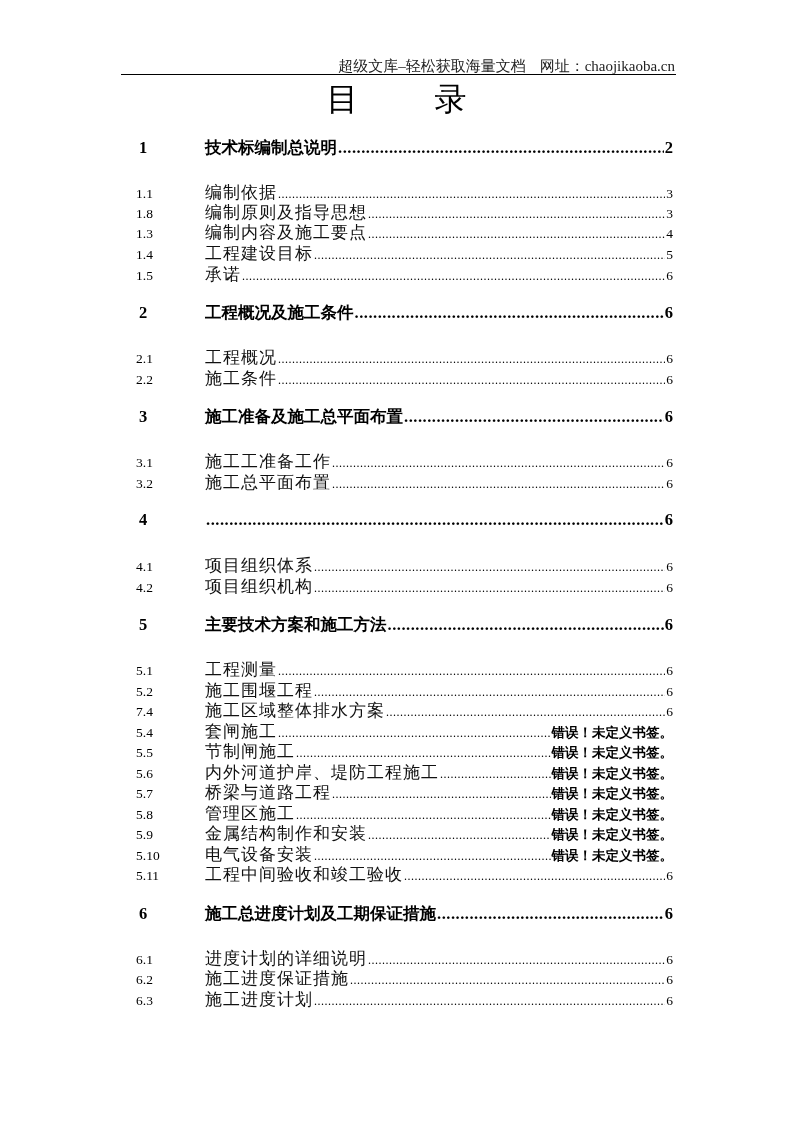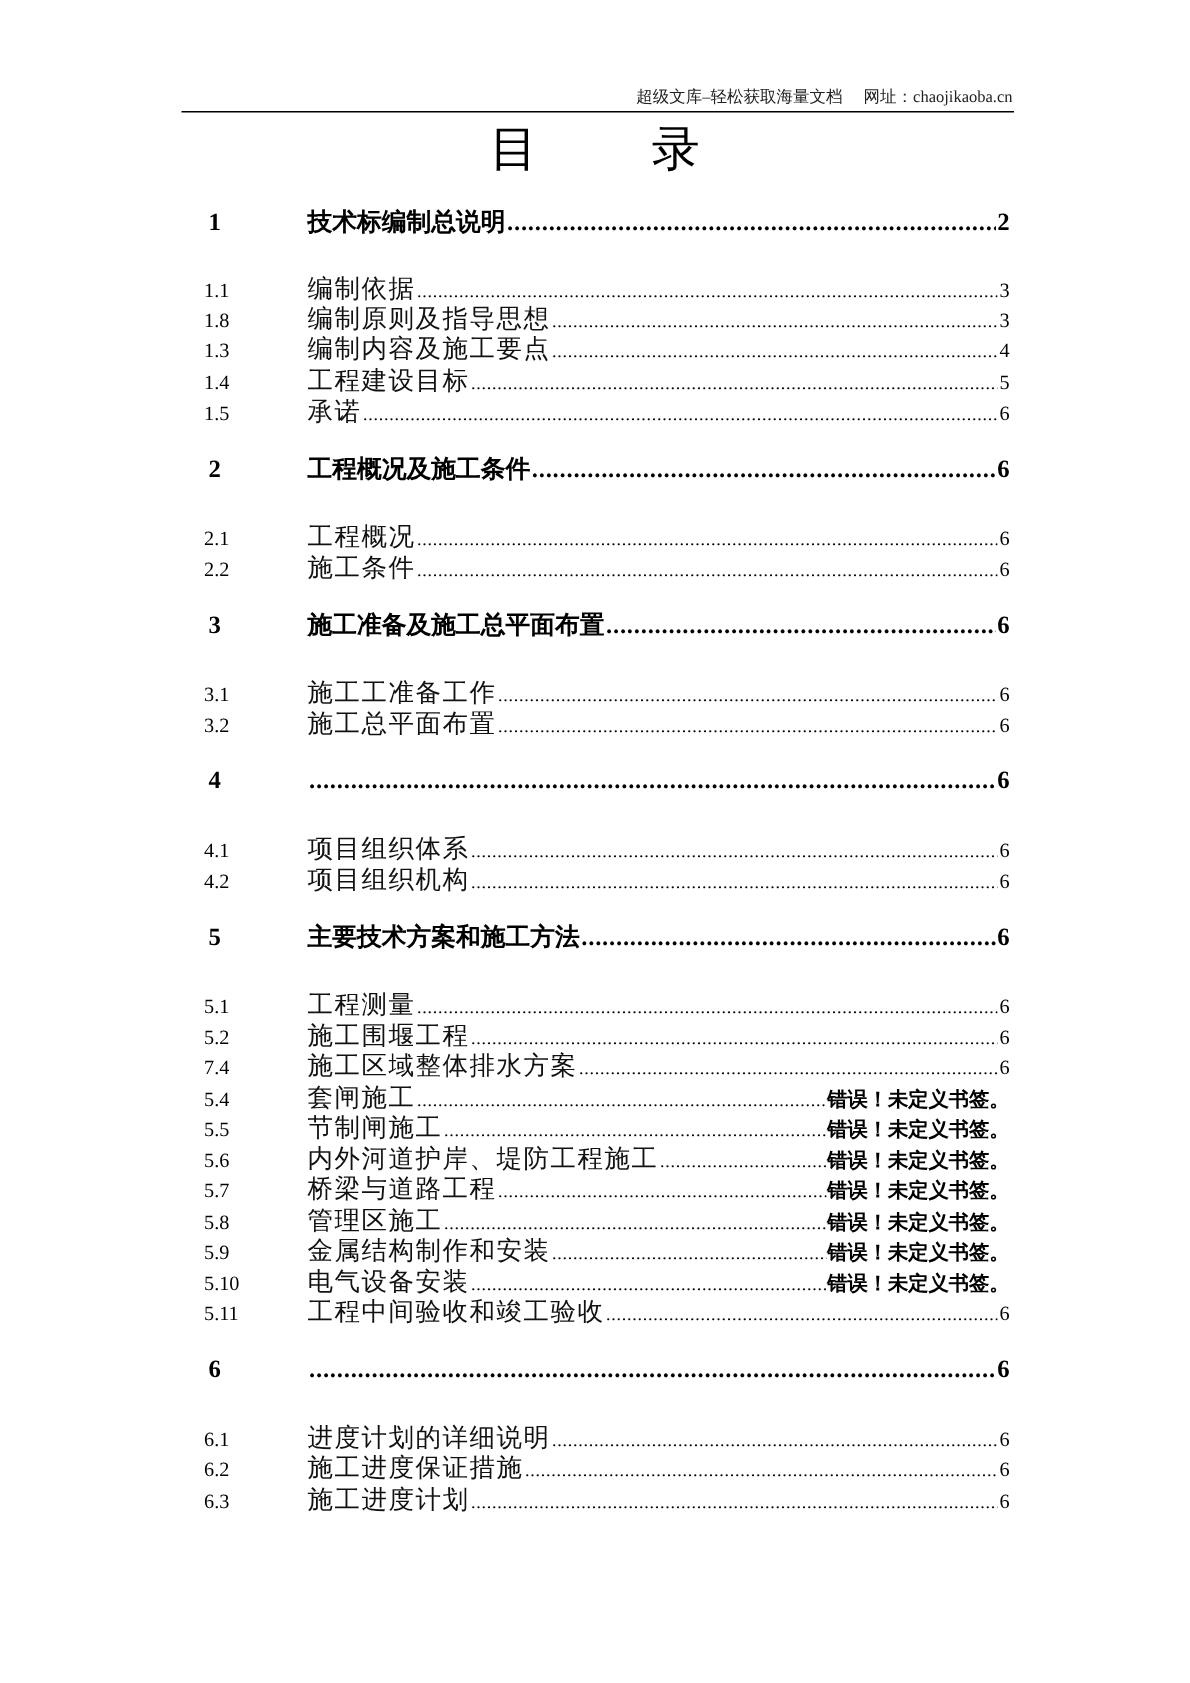--- a/index.html
+++ b/index.html
@@ -1,19 +1,19 @@
 <!DOCTYPE html>
 <html><head>
   <meta charset="utf-8">
   <style>
     html, body { margin: 0; padding: 0; background: #ffffff; }
     body { width: 793px; height: 1122px; position: relative; overflow: hidden;
            font-family: "DejaVu Serif", "Liberation Serif", serif; color: #000; }
     .page { position: absolute; left: 0; top: 0; width: 793px; height: 1122px; }
-    .header-text { position: absolute; top: 57px; right: 118px; font-size: 11px; color: #222;
+    .header-text { position: absolute; top: 57px; right: 118px; font-size: 15px; color: #222;
                    font-family: "Liberation Serif", "DejaVu Serif", serif; white-space: nowrap; }
     .header-text .gap { display: inline-block; width: 14px; }
     .header-line { position: absolute; left: 121px; top: 74px; width: 555px; height: 1px; background: #000; }
     .title { position: absolute; top: 78px; left: 0; width: 793px; text-align: center;
              font-size: 32px; font-family: "DejaVu Sans", sans-serif; letter-spacing: 0; }
     .title span { display: inline-block; }
     .title .sp { width: 76px; }
     .toc { position: absolute; left: 136px; width: 537px; }
     .row { position: absolute; left: 0; width: 537px; display: flex; align-items: baseline; white-space: nowrap; }
     .num { width: 69px; flex: none; }
@@ -206,20 +206,21 @@
     </div>
     <div class="row lvl2" style="top:863px">
       <span class="num">5.11</span>
       <span class="label">工程中间验收和竣工验收</span>
       <span class="dots"></span>
       <span class="page-num">6</span>
     </div>
 
     <div class="row lvl1" style="top:903px">
       <span class="num">6</span>
+      <span class="label">施工总进度计划及工期保证措施</span>
       <span class="dots"></span>
       <span class="page-num">6</span>
     </div>
     <div class="row lvl2" style="top:947px">
       <span class="num">6.1</span>
       <span class="label">进度计划的详细说明</span>
       <span class="dots"></span>
       <span class="page-num">6</span>
     </div>
     <div class="row lvl2" style="top:967px">

